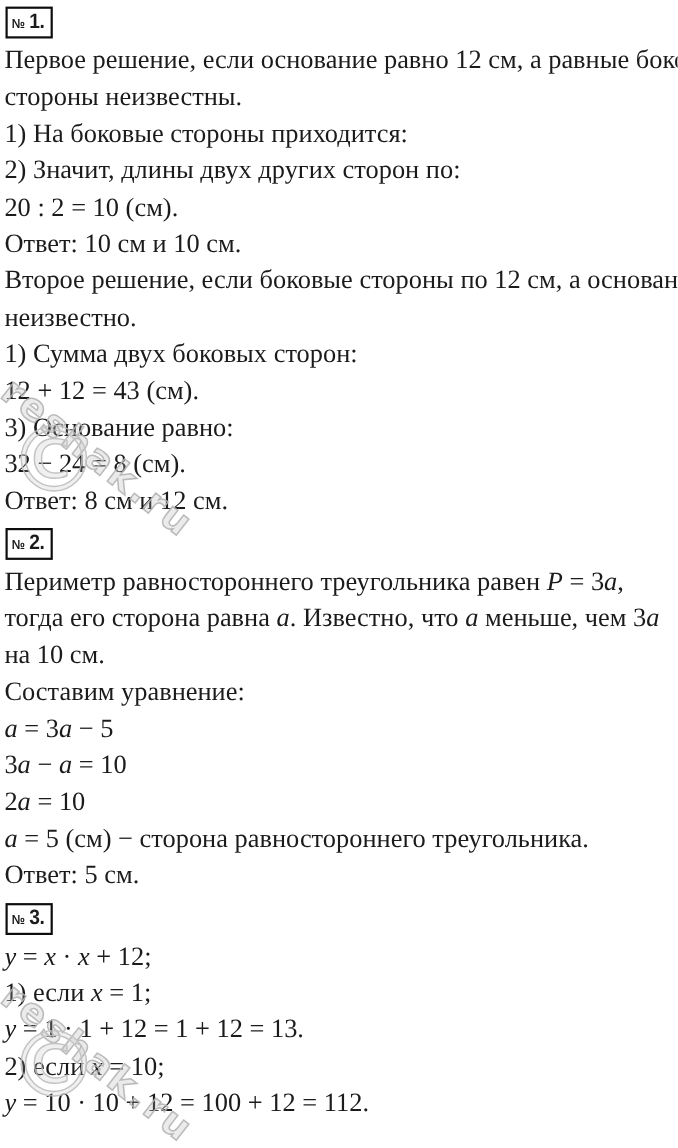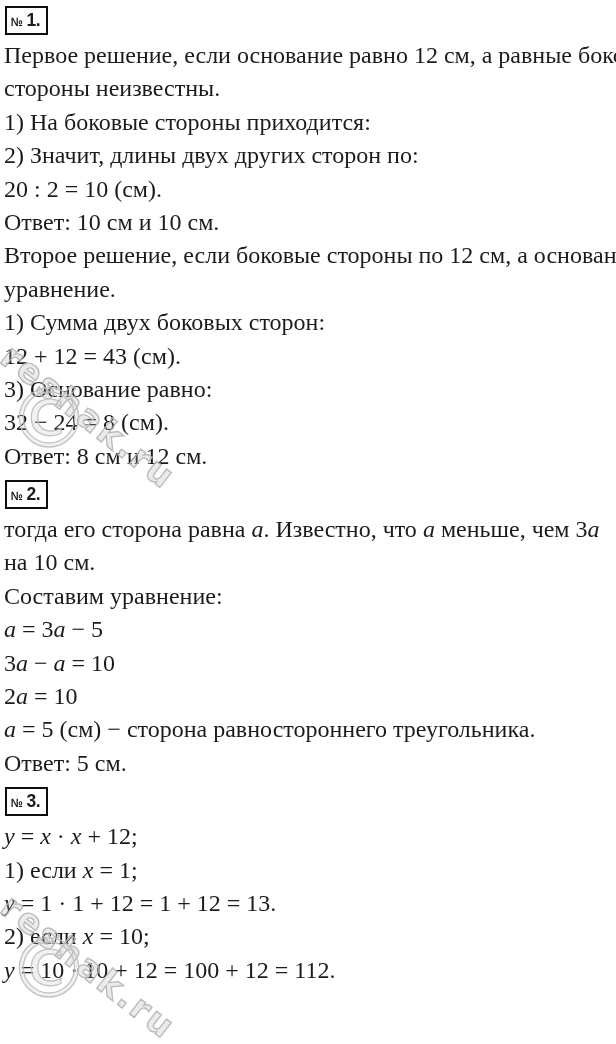--- a/index.html
+++ b/index.html
@@ -78,37 +78,38 @@
       </span>
     </div>
     <div class="lines">
         <div class="line"><span>Первое решение, если основание равно 12 см, а равные боковые</span></div>
         <div class="line"><span>стороны неизвестны.</span></div>
         <div class="line"><span>1) На боковые стороны приходится:</span></div>
         <div class="line"><span>2) Значит, длины двух других сторон по:</span></div>
         <div class="line"><span>20 : 2 = 10 (см).</span></div>
         <div class="line"><span>Ответ: 10 см и 10 см.</span></div>
         <div class="line"><span>Второе решение, если боковые стороны по 12 см, а основание</span></div>
-        <div class="line"><span>уравнение.</span></div>
+        <div class="line"><span>неизвестно.</span></div>
         <div class="line"><span>1) Сумма двух боковых сторон:</span></div>
         <div class="line"><span>12 + 12 = 43 (см).</span></div>
         <div class="line"><span>3) Основание равно:</span></div>
         <div class="line"><span>32 − 24 = 8 (см).</span></div>
         <div class="line"><span>Ответ: 8 см и 12 см.</span></div>
       </div>
   </section>
 
   <section class="solution">
     <div class="box-row">
       <span class="num-box">
         <span class="num-sign">№</span>
         <span class="num-val">2.</span>
       </span>
     </div>
     <div class="lines">
+        <div class="line"><span>Периметр равностороннего треугольника равен </span><span class="it">P</span><span> = 3</span><span class="it">a</span><span>,</span></div>
         <div class="line"><span>тогда его сторона равна </span><span class="it">a</span><span>. Известно, что </span><span class="it">a</span><span> меньше, чем 3</span><span class="it">a</span></div>
         <div class="line"><span>на 10 см.</span></div>
         <div class="line"><span>Составим уравнение:</span></div>
         <div class="line"><span class="it">a</span><span> = 3</span><span class="it">a</span><span> − 5</span></div>
         <div class="line"><span>3</span><span class="it">a</span><span> − </span><span class="it">a</span><span> = 10</span></div>
         <div class="line"><span>2</span><span class="it">a</span><span> = 10</span></div>
         <div class="line"><span class="it">a</span><span> = 5 (см) − сторона равностороннего треугольника.</span></div>
         <div class="line"><span>Ответ: 5 см.</span></div>
       </div>
   </section>

